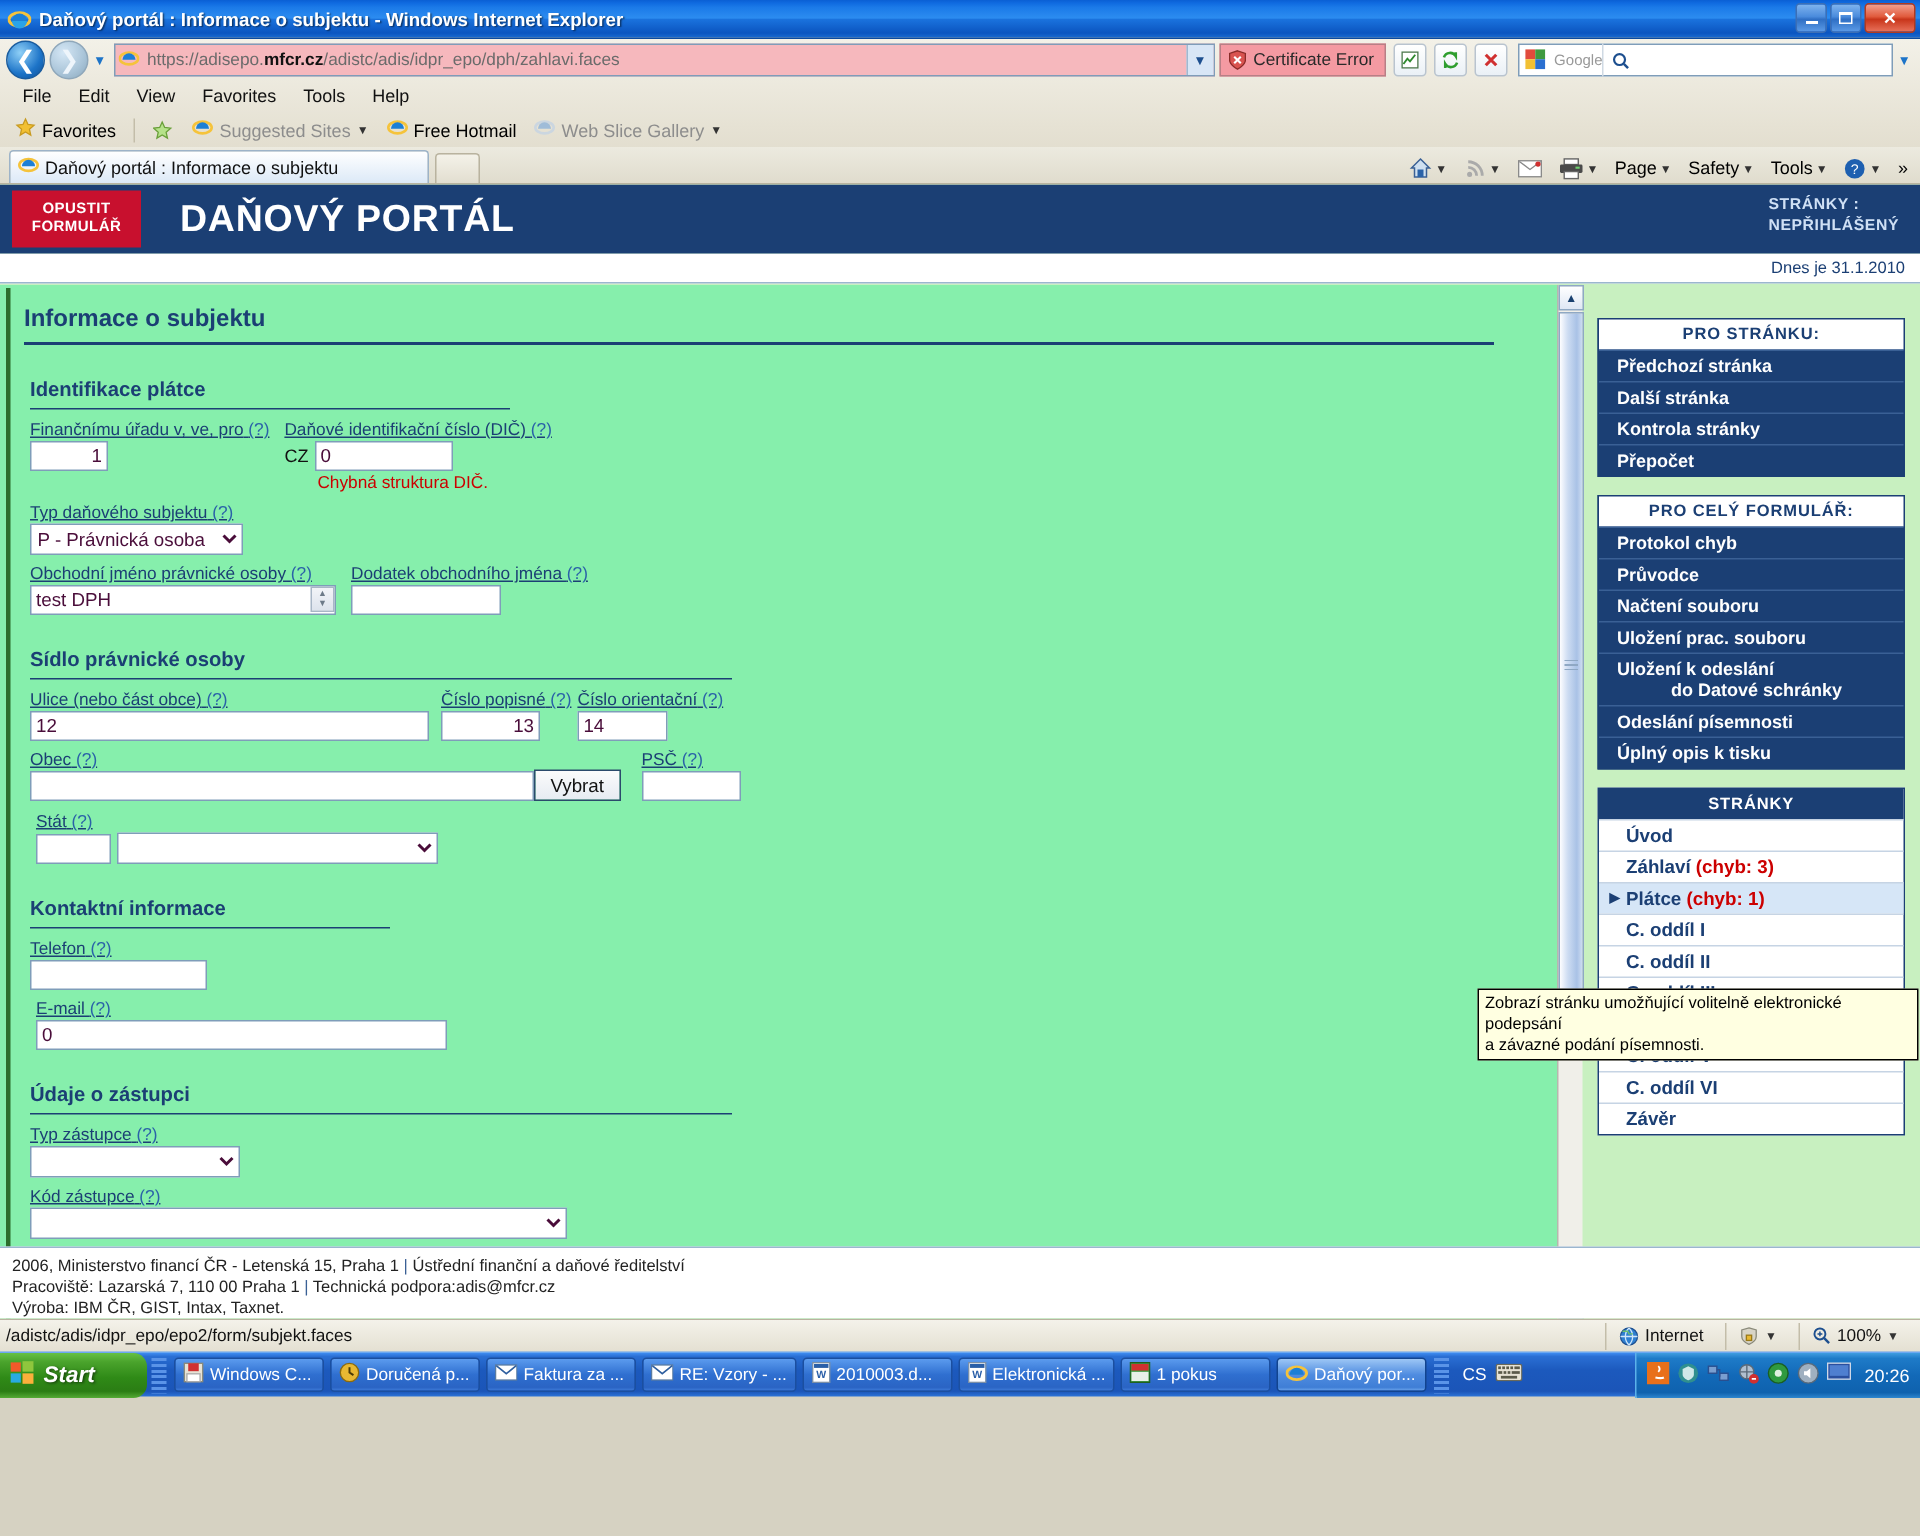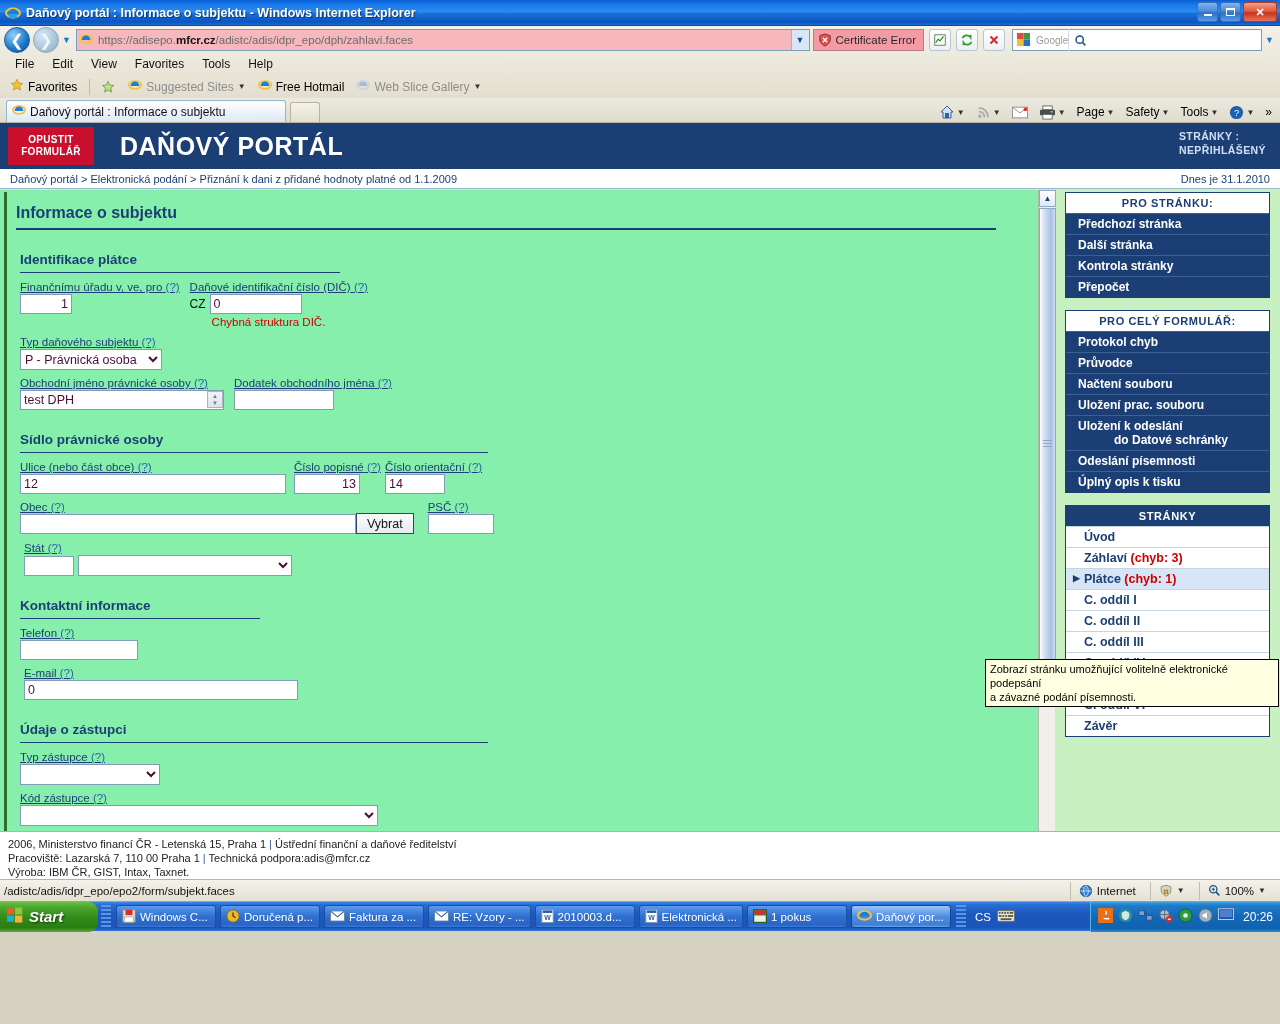--- a/index.html
+++ b/index.html
@@ -249,21 +249,21 @@
     border: 1px solid #8fa8c4;
     display: flex; align-items: center; justify-content: center;
   }
   #vthumb .grip { width: 9px; height: 7px;
     background: repeating-linear-gradient(to bottom,#8fa8c4 0 1px,transparent 1px 3px); }
   #vscroll .sbtn.bottom { position: absolute; bottom: 0; left: 0; }
 
   
   #menupane {
     width: 225px; height: 618px; background: #c8f0c0;
-    padding: 2px 10px 0 10px;
+    padding: 22px 10px 0 10px;
   }
   .mgroup { border: 1px solid #1b3f74; background: #1b3f74; margin-bottom: 12px; }
   .mhead {
     background: #fff; color: #1b3f74; font-size: 11px; font-weight: bold;
     letter-spacing: .6px; text-align: center; padding: 4px 0;
   }
   .mitem {
     color: #fff; font-size: 12px; font-weight: bold;
     padding: 3px 0 3px 12px; border-top: 1px solid #3a6095;
     white-space: nowrap;
@@ -554,21 +554,20 @@
       <span>FORMULÁŘ</span>
     </div>
     <div id="portaltitle">DAŇOVÝ PORTÁL</div>
     <div id="userbox">
       <div>STRÁNKY :</div>
       <div>NEPŘIHLÁŠENÝ</div>
     </div>
   </div>
 
   <div id="breadcrumbbar">
-    <span>Daňový portál &gt; Elektronická podání &gt; Přiznání k dani z přidané hodnoty platné od 1.1.2009</span>
     <span class="right">Dnes je 31.1.2010</span>
   </div>
 
   <div id="content">
 
     <div id="formpane">
       <div class="leftbar"></div>
       <div class="inner">
 
         <h1 class="pgtitle">Informace o subjektu</h1>

